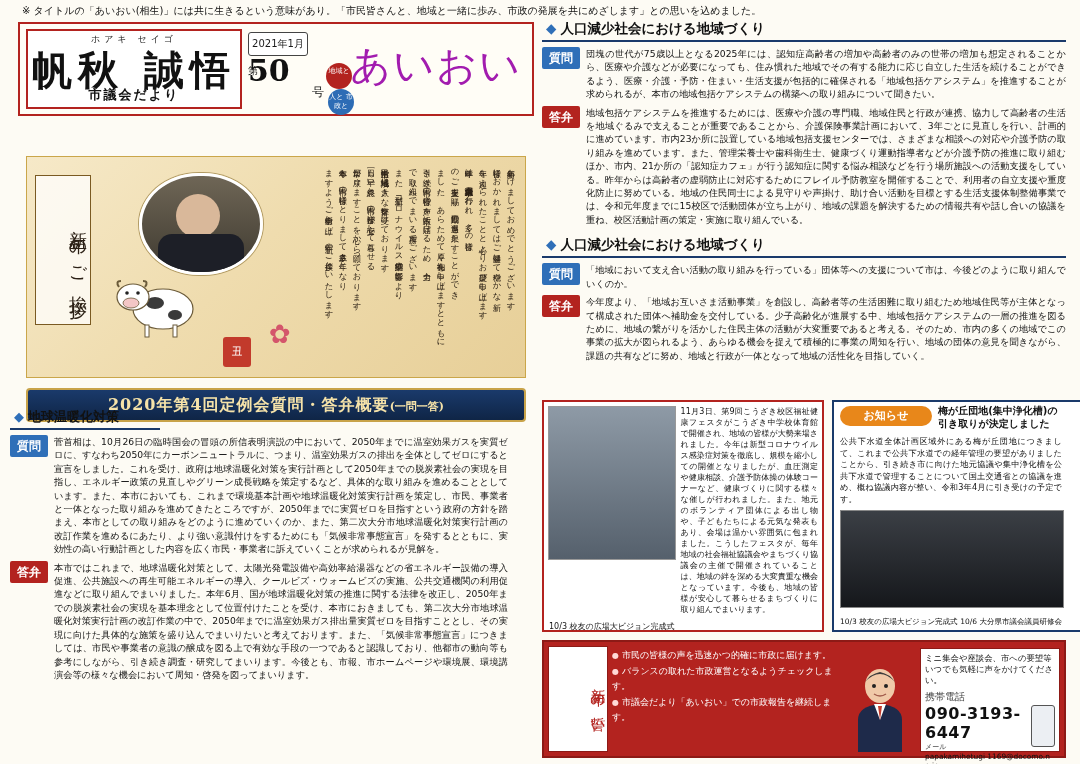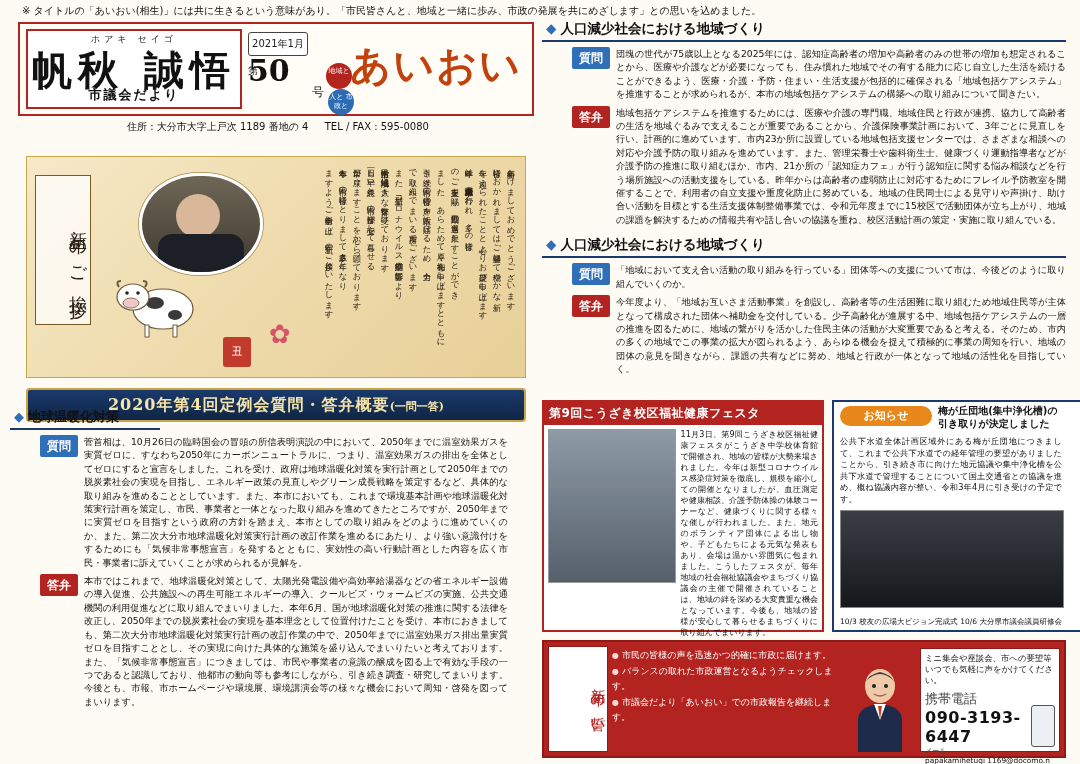--- a/index.html
+++ b/index.html
@@ -61,21 +61,21 @@
   .mh-issue .gou{position:absolute;right:0;top:28px;font-size:12px;}
   .mh-badges{position:absolute;left:306px;top:34px;width:56px;height:32px;}
   .badge-round{
     width:26px;height:26px;border-radius:50%;
     background:#b3231f;color:#fff;font-size:7px;line-height:9px;
     display:inline-block;text-align:center;padding-top:4px;box-sizing:border-box;
   }
   .badge-round.b2{background:#2d6cb5;margin-left:2px;}
   .mh-logo{
     position:absolute;right:10px;top:14px;
-    font-size:40px;font-weight:bold;letter-spacing:2px;color:#c2410c;
+    font-size:40px;font-weight:normal;letter-spacing:2px;color:#a21caf;
     font-family:"DejaVu Serif","Liberation Serif",serif;
   }
   .mh-addr{
     position:absolute;left:0;bottom:-20px;width:516px;text-align:center;
     font-size:10px;color:#111;
   }
 
   
   .greet{
     position:absolute;left:8px;top:134px;width:500px;height:222px;
@@ -156,21 +156,20 @@
     font-size:13px;font-weight:bold;color:#111;
     border-bottom:2px solid #1a3a6b;padding:0 0 2px 4px;
     font-family:"DejaVu Serif","Liberation Serif",serif;
   }
   .qa-head .mark{color:#2f6fb8;margin-right:4px;}
   .tag{
     display:inline-block;width:38px;height:22px;line-height:22px;
     text-align:center;color:#fff;font-size:12px;font-weight:bold;
     border-radius:2px;vertical-align:top;
     font-family:"DejaVu Serif","Liberation Serif",serif;
-    margin-left:30px;
   }
   .tag.q{background:#2f6fb8;}
   .tag.a{background:#b3231f;}
   .qa-row{display:flex;align-items:flex-start;margin-top:5px;}
   .qa-body{
     flex:1;margin-left:6px;font-size:9.2px;line-height:13.4px;
     text-align:justify;color:#111;
   }
 
   #left-q1{position:absolute;left:10px;top:408px;width:498px;}
@@ -257,21 +256,21 @@
   .b-list div::before{content:"●";color:#ffd9d6;margin-right:3px;font-size:8px;}
   .b-person{
     position:absolute;left:300px;top:22px;width:72px;height:88px;
   }
   .b-right{
     position:absolute;left:376px;top:6px;width:140px;height:104px;
     background:#fff;color:#111;border:1px solid #8d1a16;box-sizing:border-box;
     padding:4px;
   }
   .b-right .r-ttl{font-size:8.4px;line-height:11px;color:#111;}
-  .b-right .r-lbl{font-size:13px;color:#444;margin-top:4px;}
+  .b-right .r-lbl{font-size:10px;color:#444;margin-top:4px;}
   .b-right .r-tel{font-size:16px;font-weight:bold;color:#111;letter-spacing:0.5px;}
   .b-right .r-mail-l{font-size:7px;color:#444;}
   .b-right .r-mail{font-size:7.4px;color:#111;word-break:break-all;}
   .phone-icon{
     position:absolute;right:4px;bottom:4px;width:22px;height:40px;
     border:1px solid #555;border-radius:3px;background:#eceff3;
   }
 </style>
 </head>
 <body>
@@ -293,21 +292,20 @@
         <span class="dai">第</span>
         <span class="num" style="">50</span>
         <span class="gou">号</span>
       </div>
       <div class="mh-badges">
         <span class="badge-round">地域と</span>
         <span class="badge-round b2">人と
 市政と</span>
       </div>
       <div class="mh-logo">あいおい</div>
-      <div class="mh-addr">住所 : 大分市大字上戸次 1189 番地の 4 　 TEL / FAX : 595-0080</div>
     </div>
 
     <div class="greet">
       <div class="greet-box">新年のご挨拶</div>
 
       <div class="photo-oval">
         <div class="face"></div>
         <div class="suit"></div>
       </div>
 
@@ -390,21 +388,20 @@
         <div class="qa-body">「地域において支え合い活動の取り組みを行っている」団体等への支援について市は、今後どのように取り組んでいくのか。</div>
       </div>
       <div class="qa-row">
         <span class="tag a">答弁</span>
         <div class="qa-body">今年度より、「地域お互いさま活動事業」を創設し、高齢者等の生活困難に取り組むため地域住民等が主体となって構成された団体へ補助金を交付している。少子高齢化が進展する中、地域包括ケアシステムの一層の推進を図るために、地域の繋がりを活かした住民主体の活動が大変重要であると考える。そのため、市内の多くの地域でこの事業の拡大が図られるよう、あらゆる機会を捉えて積極的に事業の周知を行い、地域の団体の意見を聞きながら、課題の共有などに努め、地域と行政が一体となって地域の活性化を目指していく。</div>
       </div>
     </div>
   </div>
 
   <div class="festa">
-    <div class="festa-title">第9回こうざき校区福祉健康フェスタ</div>
     <div class="festa-body">
       <div class="festa-img"></div>
       <div class="festa-text">11月3日、第9回こうざき校区福祉健康フェスタがこうざき中学校体育館で開催され、地域の皆様が大勢来場されました。今年は新型コロナウイルス感染症対策を徹底し、規模を縮小しての開催となりましたが、血圧測定や健康相談、介護予防体操の体験コーナーなど、健康づくりに関する様々な催しが行われました。また、地元のボランティア団体による出し物や、子どもたちによる元気な発表もあり、会場は温かい雰囲気に包まれました。こうしたフェスタが、毎年地域の社会福祉協議会やまちづくり協議会の主催で開催されていることは、地域の絆を深める大変貴重な機会となっています。今後も、地域の皆様が安心して暮らせるまちづくりに取り組んでまいります。</div>
     </div>
     <div class="festa-cap">10/3 校友の広場大ビジョン完成式</div>
   </div>
 
   <div class="notice">
     <div class="notice-ribbon">お知らせ</div>
     <div class="notice-title">梅が丘団地(集中浄化槽)の引き取りが決定しました</div>

